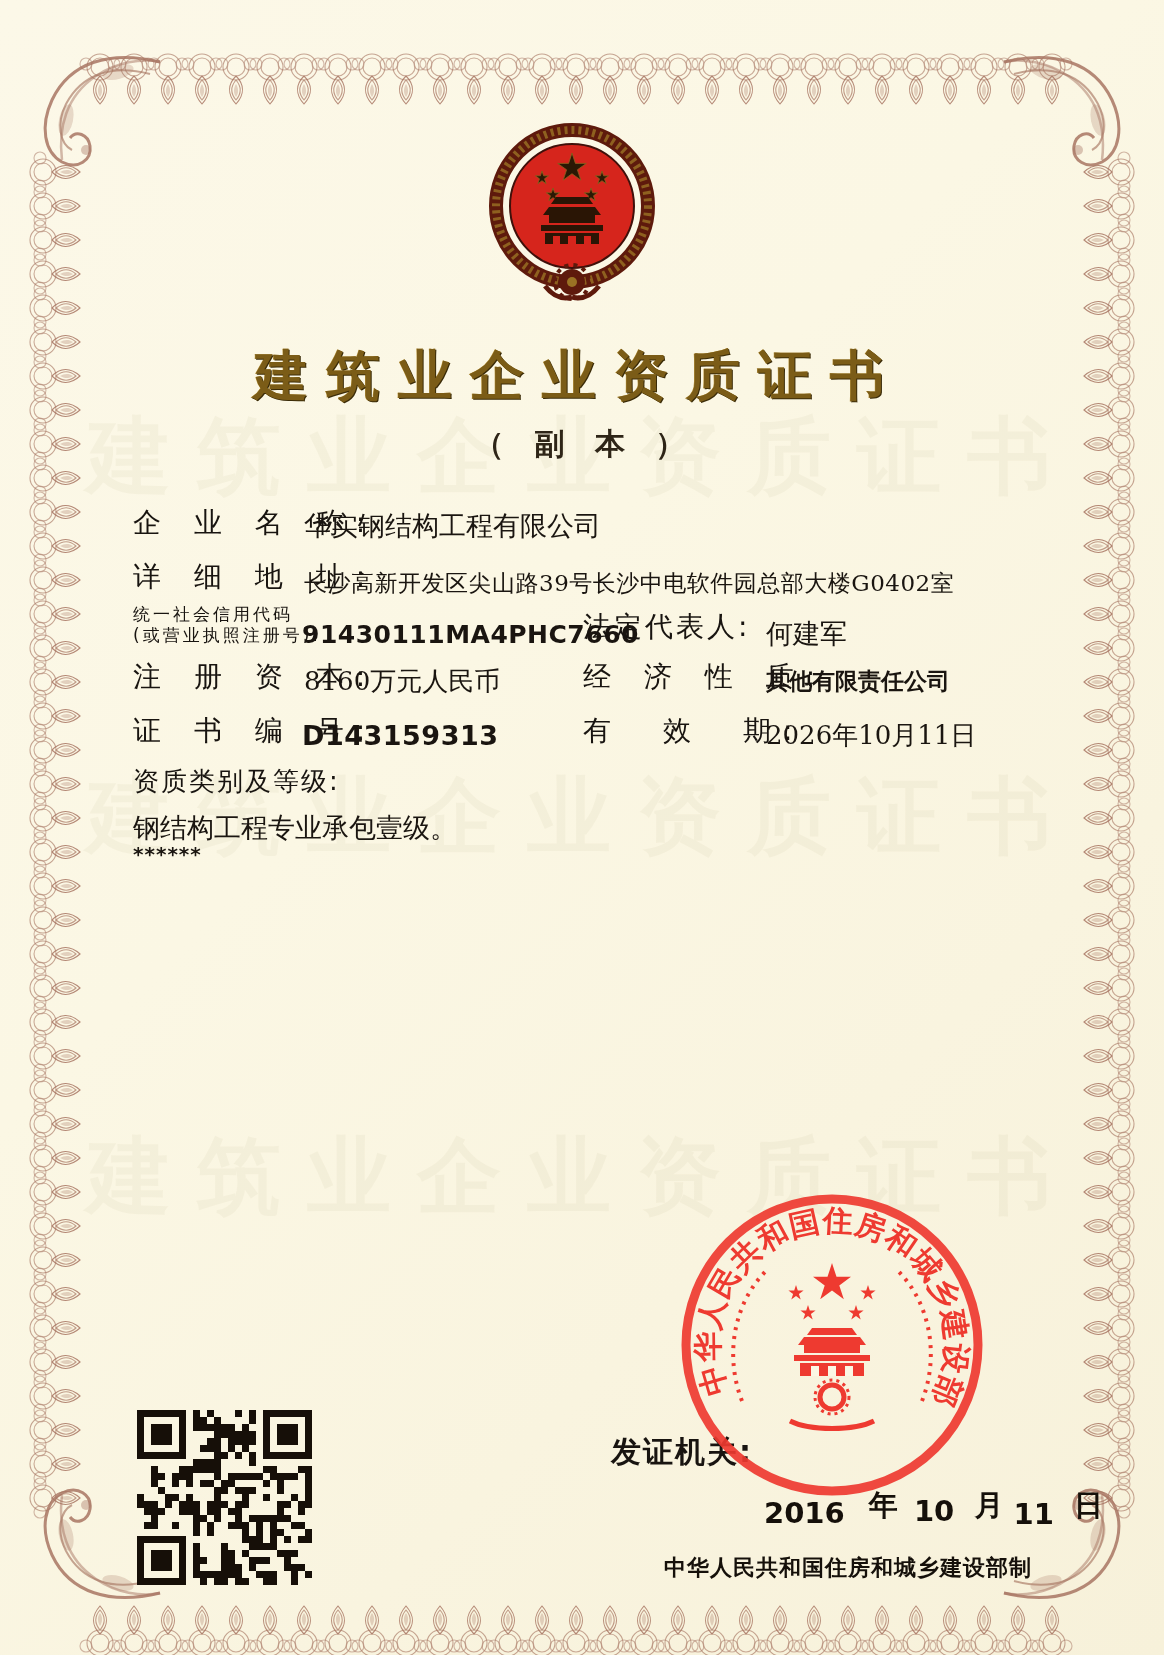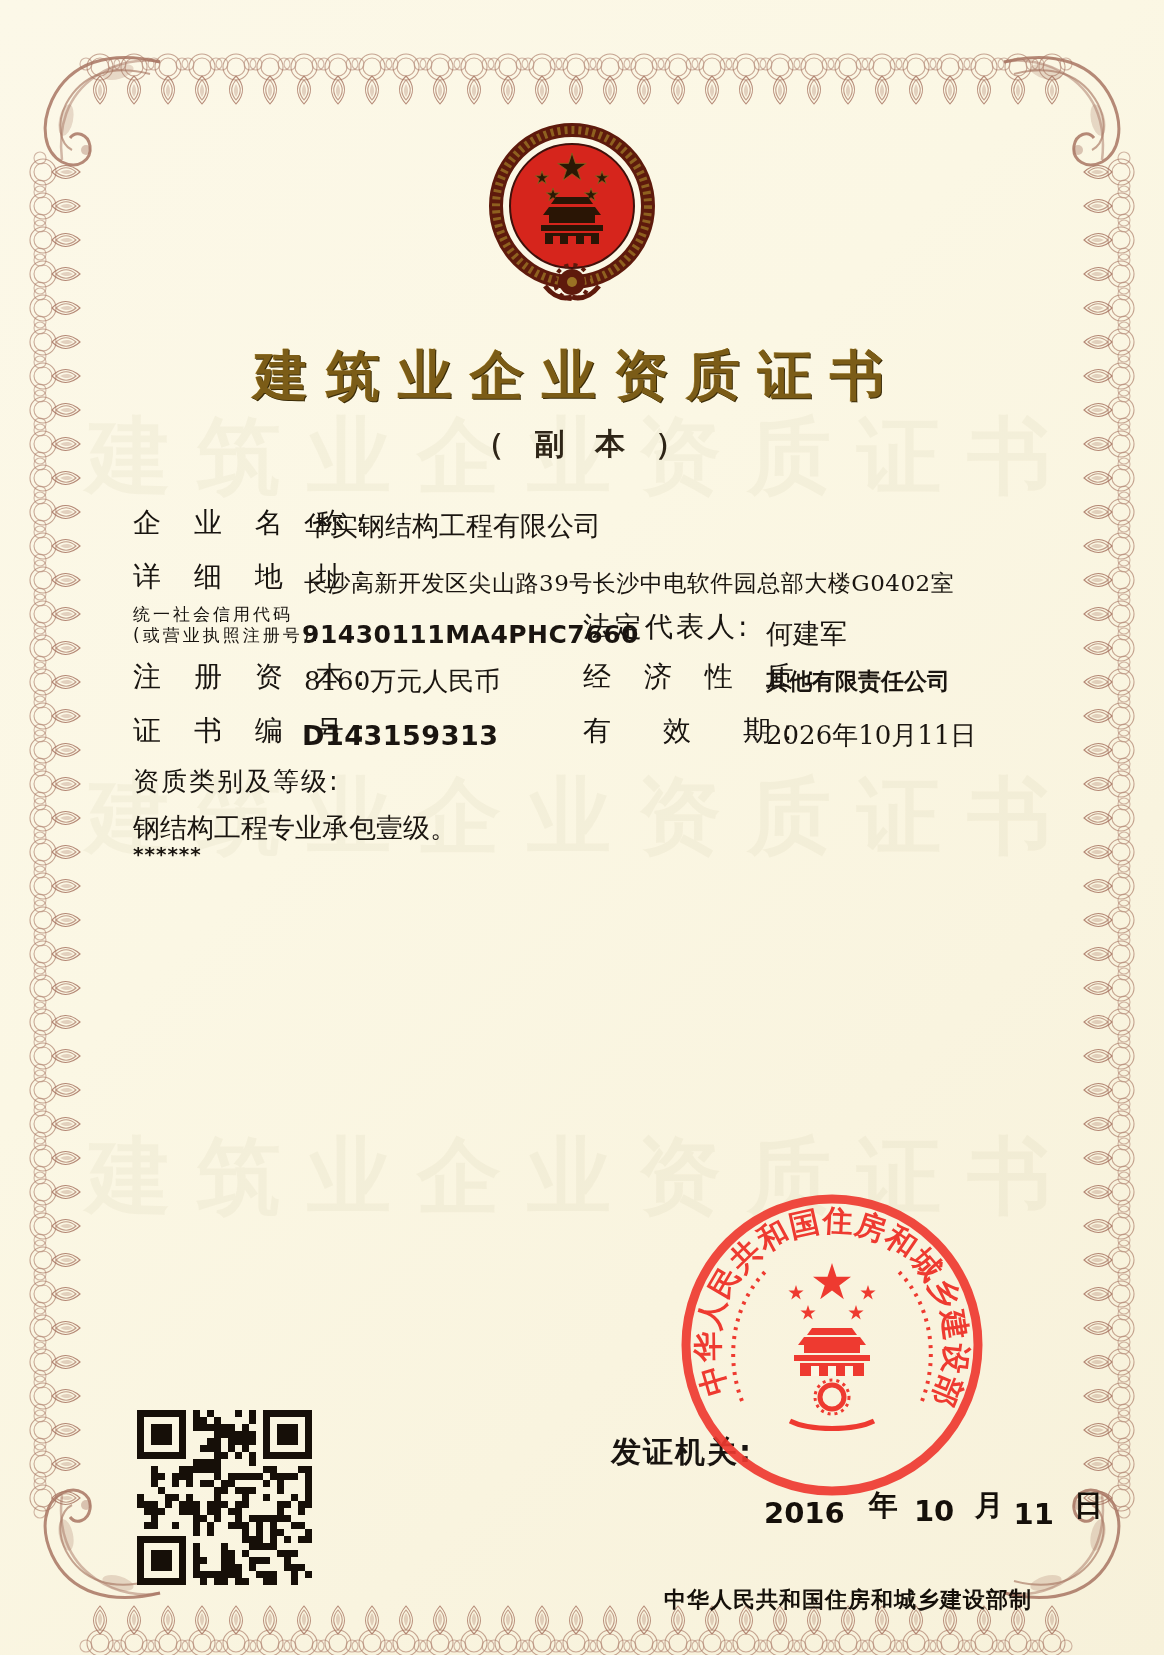--- a/index.html
+++ b/index.html
@@ -31,21 +31,21 @@
   .val.kai{font-style:normal;}
   .val.addr{font-size:23px;letter-spacing:0.5px;}
   .val.sm{font-size:23px;font-weight:bold;}
   .val.num{font-family:"DejaVu Sans","Liberation Sans",sans-serif;font-weight:bold;font-size:25px;letter-spacing:0.5px;}
   .val.bold27{font-weight:normal;font-size:26px;}
   .stars{font-weight:bold;font-size:20px;letter-spacing:1px;color:#1A1510;}
   
   .issuer{font-size:30px;font-weight:bold;letter-spacing:2px;color:var(--ink);}
   .dateline{font-size:29px;font-weight:bold;color:#15100A;white-space:nowrap;}
   .dateline span{display:inline-block;}
-  .madeby{font-size:22px;font-weight:bold;letter-spacing:1px;color:#15100A;white-space:nowrap;margin-top:32px;}
+  .madeby{font-size:22px;font-weight:bold;letter-spacing:1px;color:#15100A;white-space:nowrap;}
   svg text{font-family:"DejaVu Sans","Liberation Sans",sans-serif;}
 </style>
 </head>
 <body>
 
 <div class="page">
 
   <div class="wm" style="top:400px">建筑业企业资质证书</div>
   <div class="wm" style="top:760px">建筑业企业资质证书</div>
   <div class="wm" style="top:1120px">建筑业企业资质证书</div>

